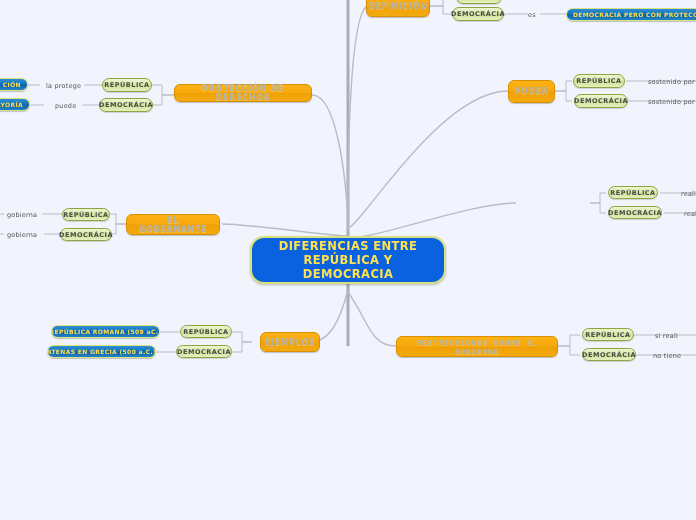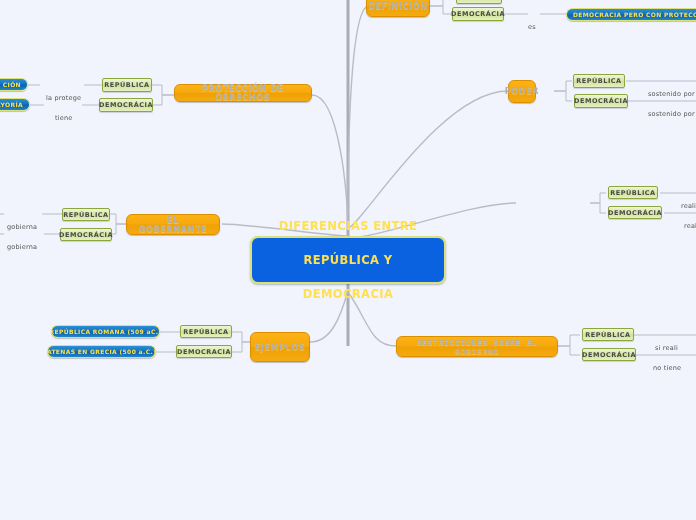--- a/index.html
+++ b/index.html
@@ -12,49 +12,48 @@
   }
   #canvas{position:absolute;inset:0;width:696px;height:520px;}
   #edges{position:absolute;left:0;top:0;width:696px;height:520px;}
 
   .node{position:absolute;box-sizing:border-box;display:flex;align-items:center;justify-content:center;text-align:center;}
 
   
   .root{
     background:#0a62e0;
     border:2px solid #d9e27a;
-    border-radius:8px;
+    border-radius:14px;
     color:#ffe14d;
     font-weight:bold;
     font-size:11.5px;
     letter-spacing:.4px;
     line-height:14px;
     box-shadow:0 1px 2px rgba(0,0,0,.25);
-    gap:20px;
   }
 
   
   .branch{
     background:linear-gradient(180deg,#fcb215 0%,#f7a80c 48%,#efa004 52%,#f4ab10 100%);
     border:1px solid #d98f00;
     border-radius:6px;
     color:#b1b1a6;
     font-weight:bold;
     font-size:8px;
     letter-spacing:.7px;
     box-shadow:0 1px 1px rgba(0,0,0,.22);
     text-shadow:0 1px 0 rgba(255,255,255,.25);
     padding:0 6px;
   }
 
   
   .pill{
     background:linear-gradient(180deg,#eef5d4 0%,#dbe9a8 45%,#cfe296 55%,#e6f0c2 100%);
     border:1px solid #8ba63f;
-    border-radius:2px;
+    border-radius:7px;
     color:#4a4a4a;
     font-weight:bold;
     font-size:6.5px;
     letter-spacing:.5px;
     box-shadow:0 1px 1px rgba(0,0,0,.15);
     padding:0 7px;
   }
 
   
   .leaf{
@@ -72,21 +71,20 @@
   }
 
   
   .caption{
     position:absolute;
     color:#555;
     font-size:6.5px;
     letter-spacing:.2px;
     white-space:nowrap;
     background:transparent;
-    margin-top:12px;
   }
 </style>
 </head>
 <body>
 
 <div id="canvas">
 
   <svg id="edges" viewBox="0 0 696 520" xmlns="http://www.w3.org/2000/svg">
     <g fill="none" stroke="#b9bcc6" stroke-width="1">
 
@@ -158,42 +156,42 @@
   <div class="node branch" style="left:366px;top:-5px;width:64px;height:22px;">DEFINICIÓN</div>
   <div class="node pill" style="left:456px;top:-10px;width:46px;height:14px;">REPÚBLICA</div>
   <div class="node pill" style="left:452px;top:7px;width:52px;height:14px;">DEMOCRÁCIA</div>
   <div class="caption" style="left:528px;top:11px;">es</div>
   <div class="node leaf" style="left:566px;top:8px;width:160px;height:13px;justify-content:flex-start;">DEMOCRACIA PERO CON PROTECCIÓN DE LA</div>
 
   <div class="node branch" style="left:174px;top:84px;width:138px;height:18px;">PROTECCIÓN DE DERECHOS</div>
   <div class="node pill" style="left:102px;top:78px;width:50px;height:14px;">REPÚBLICA</div>
   <div class="node pill" style="left:99px;top:98px;width:54px;height:14px;">DEMOCRÁCIA</div>
   <div class="caption" style="left:46px;top:82px;">la protege</div>
-  <div class="caption" style="left:55px;top:102px;">tiene</div>
+  <div class="caption" style="left:55px;top:102px;">puede</div>
   <div class="node leaf" style="left:-26px;top:78px;width:54px;height:13px;justify-content:flex-end;">CIÓN</div>
   <div class="node leaf" style="left:-24px;top:98px;width:54px;height:13px;justify-content:flex-end;">MAYORÍA</div>
 
-  <div class="node branch" style="left:508px;top:80px;width:28px;height:23px;">PODER</div>
+  <div class="node branch" style="left:508px;top:80px;width:47px;height:23px;">PODER</div>
   <div class="node pill" style="left:573px;top:74px;width:52px;height:14px;">REPÚBLICA</div>
   <div class="node pill" style="left:574px;top:94px;width:54px;height:14px;">DEMOCRÁCIA</div>
   <div class="caption" style="left:648px;top:78px;">sostenido por</div>
   <div class="caption" style="left:648px;top:98px;">sostenido por</div>
 
   <div class="node branch" style="left:126px;top:214px;width:94px;height:21px;">EL GOBERNANTE</div>
   <div class="node pill" style="left:62px;top:208px;width:48px;height:13px;">REPÚBLICA</div>
   <div class="node pill" style="left:60px;top:228px;width:52px;height:13px;">DEMOCRÁCIA</div>
   <div class="caption" style="left:7px;top:211px;">gobierna</div>
   <div class="caption" style="left:7px;top:231px;">gobierna</div>
 
   <div class="node pill" style="left:608px;top:186px;width:50px;height:13px;">REPÚBLICA</div>
   <div class="node pill" style="left:608px;top:206px;width:54px;height:13px;">DEMOCRÁCIA</div>
   <div class="caption" style="left:681px;top:190px;text-align:center;">reali</div>
   <div class="caption" style="left:684px;top:210px;">real</div>
 
-  <div class="node branch" style="left:250px;top:332px;width:60px;height:30px;">EJEMPLOS</div>
+  <div class="node branch" style="left:260px;top:332px;width:60px;height:20px;">EJEMPLOS</div>
   <div class="node pill" style="left:180px;top:325px;width:52px;height:13px;">REPÚBLICA</div>
   <div class="node pill" style="left:176px;top:345px;width:56px;height:13px;">DEMOCRACIA</div>
   <div class="node leaf" style="left:51px;top:325px;width:109px;height:13px;">REPÚBLICA ROMANA (509 aC.)</div>
   <div class="node leaf" style="left:47px;top:345px;width:109px;height:13px;">ATENAS EN GRECIA (500 a.C.)</div>
 
   <div class="node branch" style="left:396px;top:336px;width:162px;height:21px;font-family:Liberation Mono, monospace;">RESTRICCIONES SOBRE EL GOBIERNO</div>
   <div class="node pill" style="left:582px;top:328px;width:52px;height:13px;">REPÚBLICA</div>
   <div class="node pill" style="left:582px;top:348px;width:54px;height:13px;">DEMOCRÁCIA</div>
   <div class="caption" style="left:655px;top:332px;">si reali</div>
   <div class="caption" style="left:653px;top:352px;">no tiene</div>

